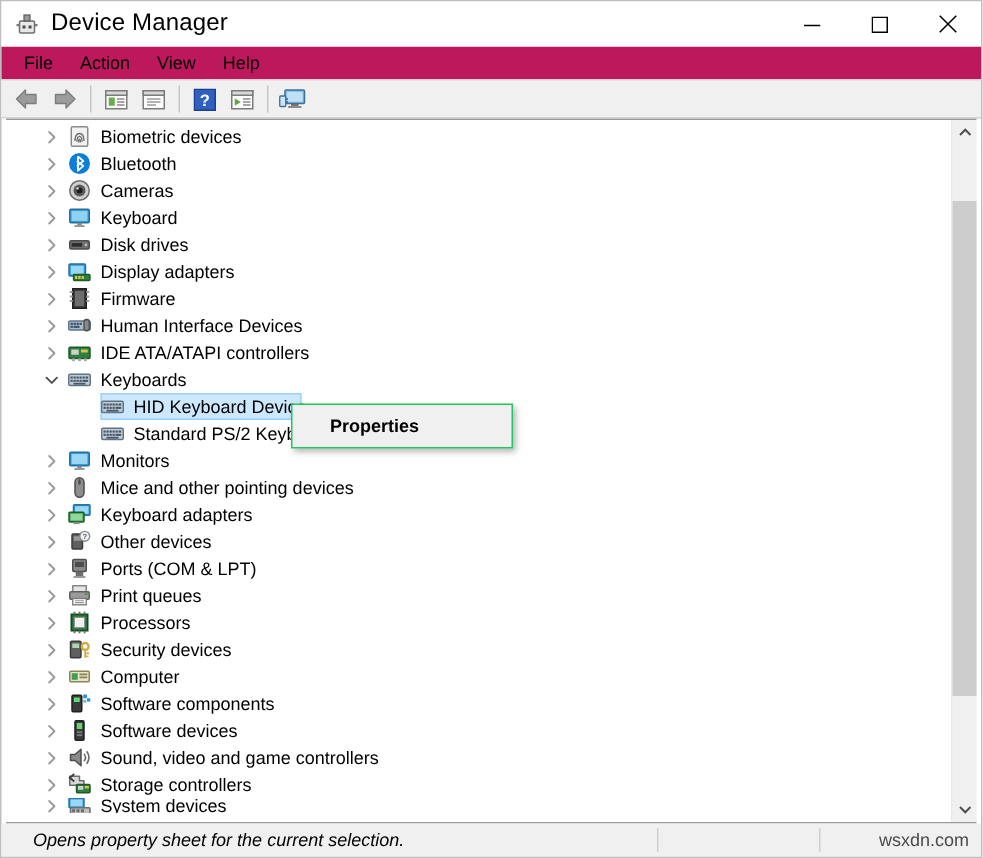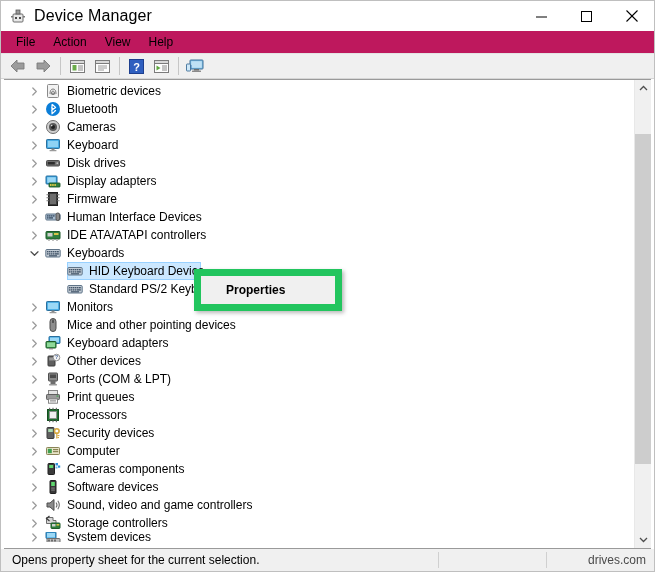--- a/index.html
+++ b/index.html
@@ -222,21 +222,21 @@
     position: absolute;
     left: 0;
     width: 17px;
     background: #cdcdcd;
   }
 
   
   .ctxmenu {
     position: absolute;
     background: #f0f0f0;
-    border: 7px solid #22c55e;
+    border: 1px solid #22c55e;
     box-shadow: 2px 2px 4px rgba(0,0,0,0.28);
     z-index: 50;
     box-sizing: border-box;
   }
   .ctx-item {
     font-size: 12px;
     font-weight: bold;
     color: #000000;
     padding: 0 10px 0 25px;
     height: 28px;
@@ -250,22 +250,23 @@
     min-height: 22px;
     background: #f0f0f0;
     display: flex;
     align-items: center;
     position: relative;
     box-sizing: border-box;
   }
   .status-text {
     font-size: 12px;
     color: #000000;
-    padding-left: 11px;
+    padding-left: 21px;
     line-height: 16px;
+    font-style: italic;
   }
   .status-sep {
     position: absolute;
     top: 3px;
     bottom: 3px;
     width: 1px;
     background: #d0d0d0;
   }
   .watermark {
     position: absolute;
@@ -762,21 +763,21 @@
                 <path d="M2.8 1 L6.3 4.5 L2.8 8" fill="none" stroke="#9a9a9a" stroke-width="1.25" stroke-linecap="round" stroke-linejoin="round"></path>
               </svg>
             </span>
             <span class="node-icon"><svg width="16" height="16" viewBox="0 0 16 16">
                 <rect x="3" y="2.5" width="6.5" height="11" rx="0.8" fill="#3a3a3a" stroke="#1f1f1f" stroke-width="1"></rect>
                 <rect x="4.2" y="4" width="4" height="3" fill="#5fd86f"></rect>
                 <rect x="10.5" y="2" width="2.5" height="2.5" fill="#2f8fd8"></rect>
                 <rect x="13" y="4.5" width="2.2" height="2.2" fill="#2f8fd8"></rect>
                 <rect x="10.5" y="5.5" width="2" height="2" fill="#6fb8e8"></rect>
               </svg></span>
-            <span class="node-label">Cameras components</span>
+            <span class="node-label">Software components</span>
           </div>
         </div>
         <div class="row">
           <div class="rowinner">
             <span class="chev">
               <svg width="9" height="9" viewBox="0 0 9 9">
                 <path d="M2.8 1 L6.3 4.5 L2.8 8" fill="none" stroke="#9a9a9a" stroke-width="1.25" stroke-linecap="round" stroke-linejoin="round"></path>
               </svg>
             </span>
             <span class="node-icon"><svg width="16" height="16" viewBox="0 0 16 16">
@@ -858,16 +859,16 @@
             <path d="M1 3 L4.5 6.5 L8 3" fill="none" stroke="#4d4d4d" stroke-width="1.3"></path>
           </svg>
       </div>
     </div>
   </div>
 
   <div class="statusbar">
     <div class="status-text">Opens property sheet for the current selection.</div>
     <div class="status-sep" style="left:437px;"></div>
     <div class="status-sep" style="left:545px;"></div>
-    <div class="watermark">drives.com</div>
+    <div class="watermark">wsxdn.com</div>
   </div>
 
 </div>
 
 </body></html>

